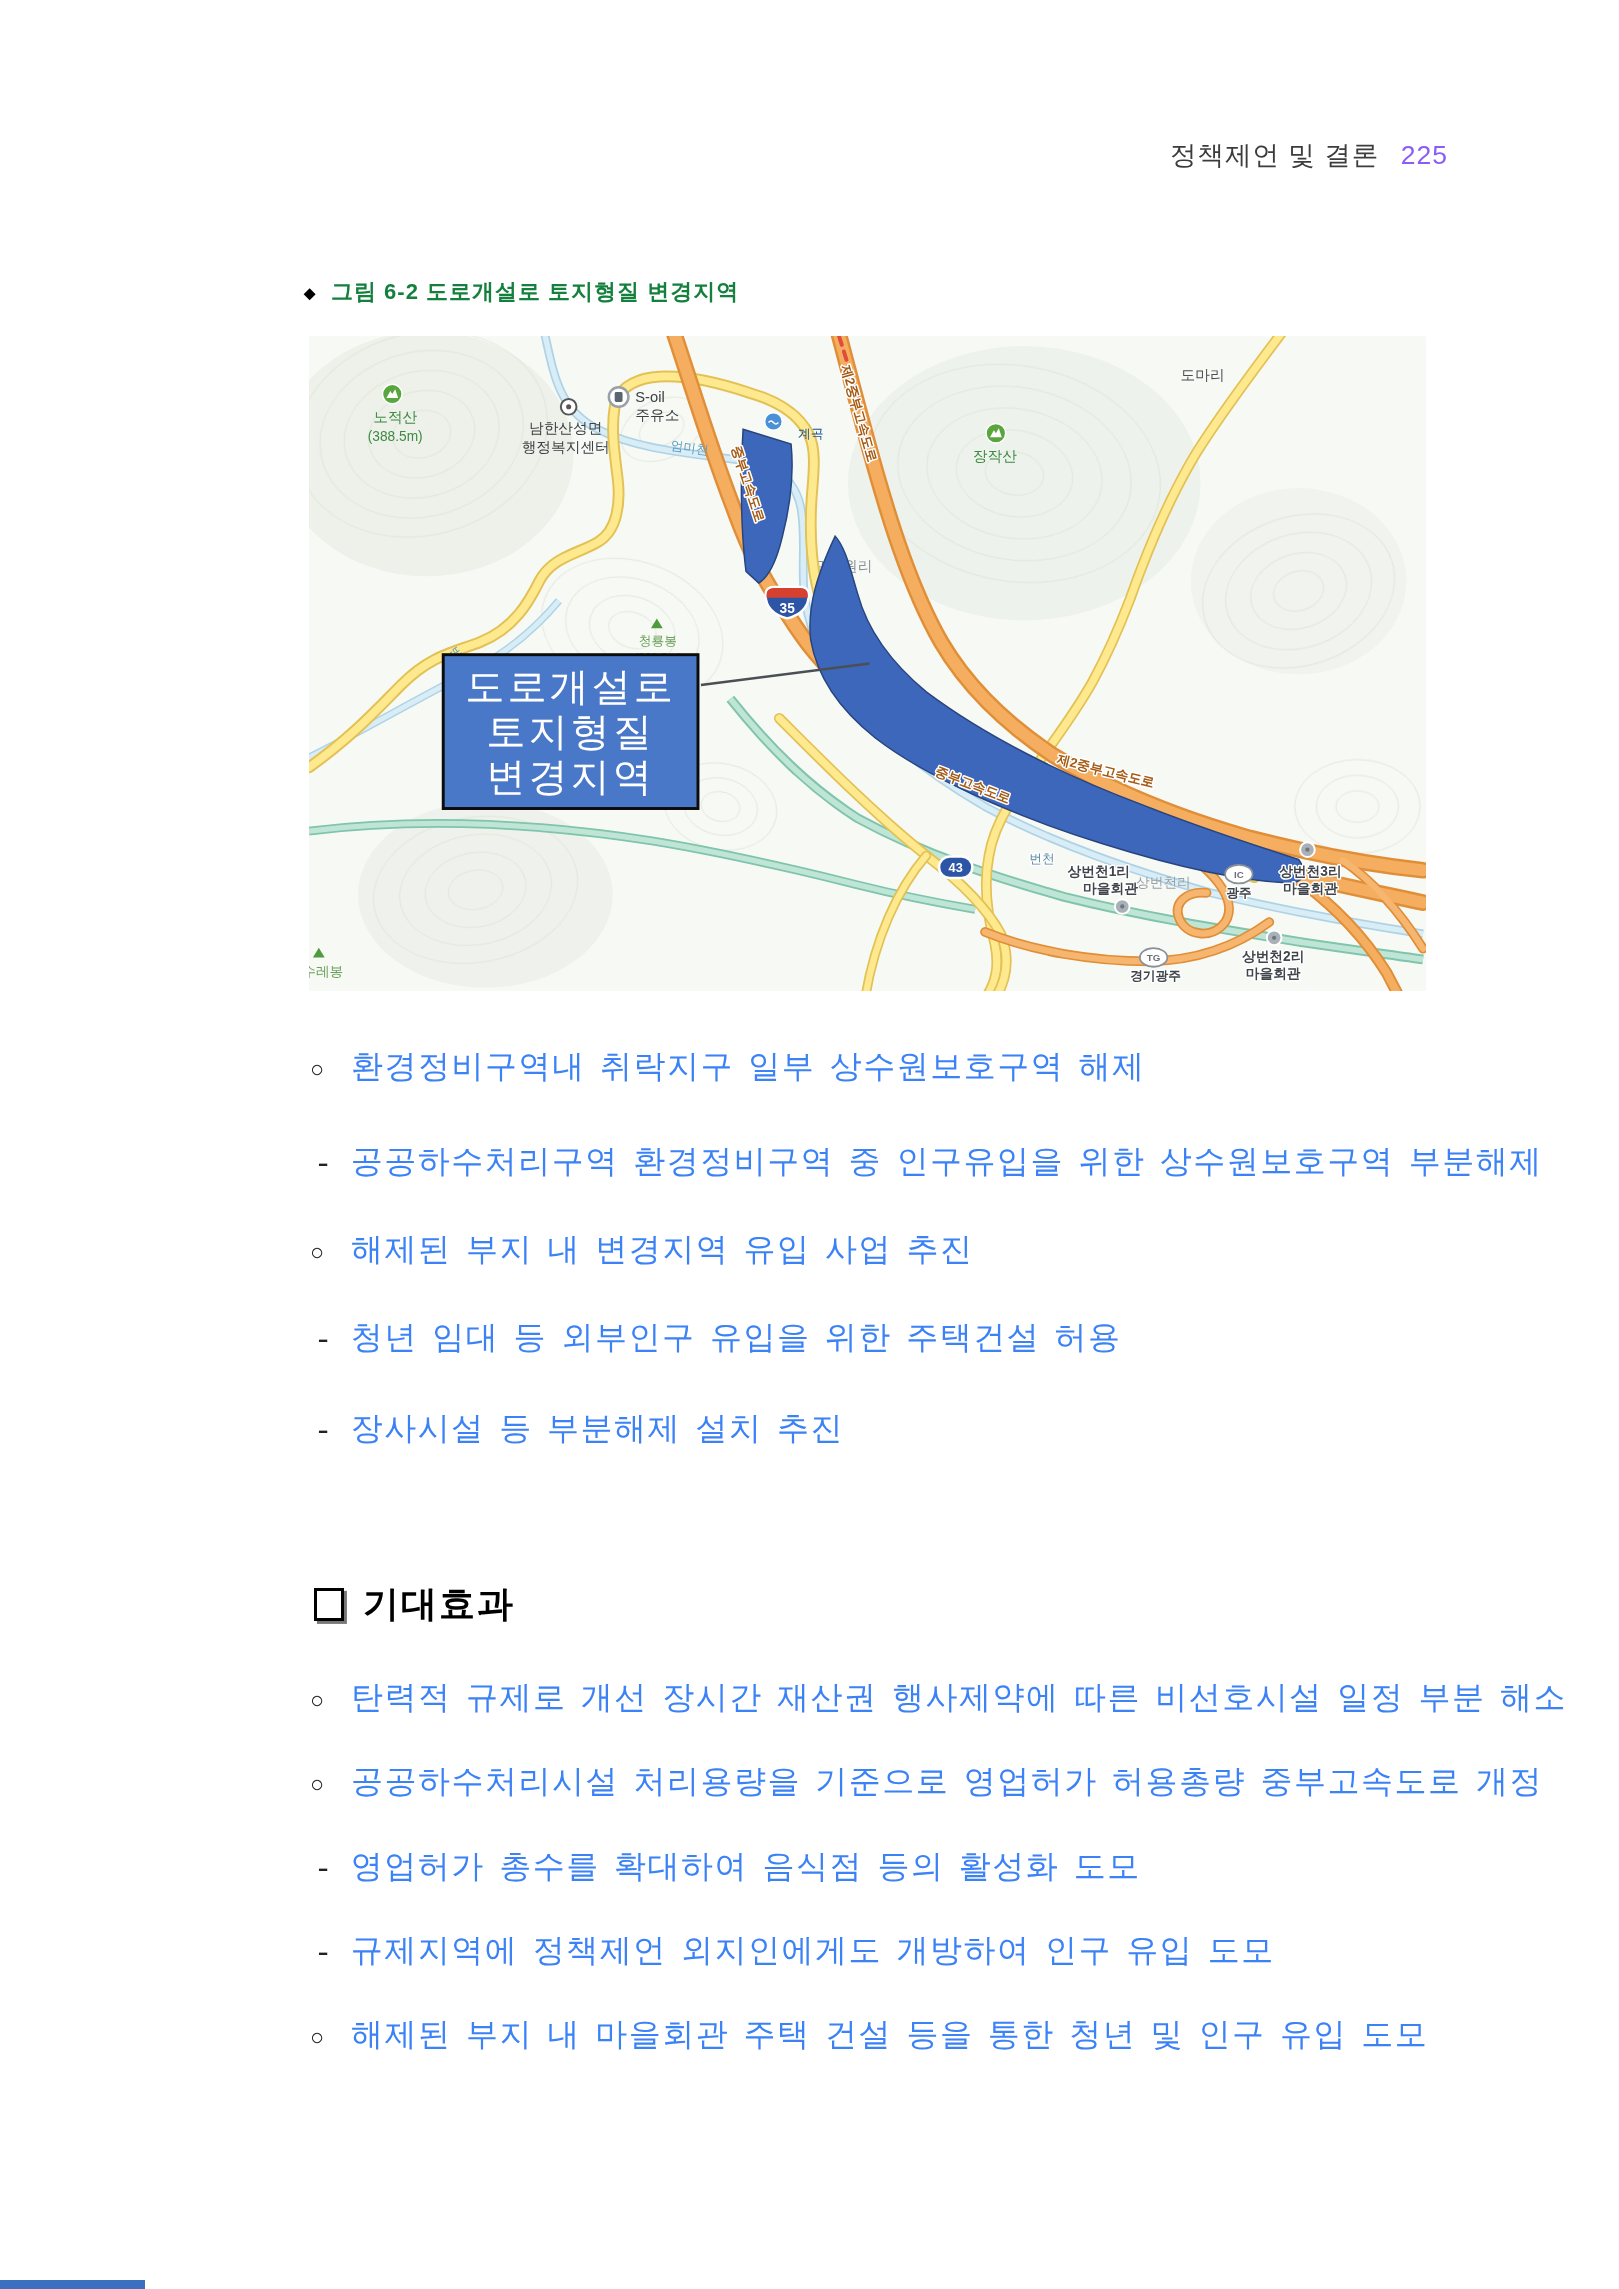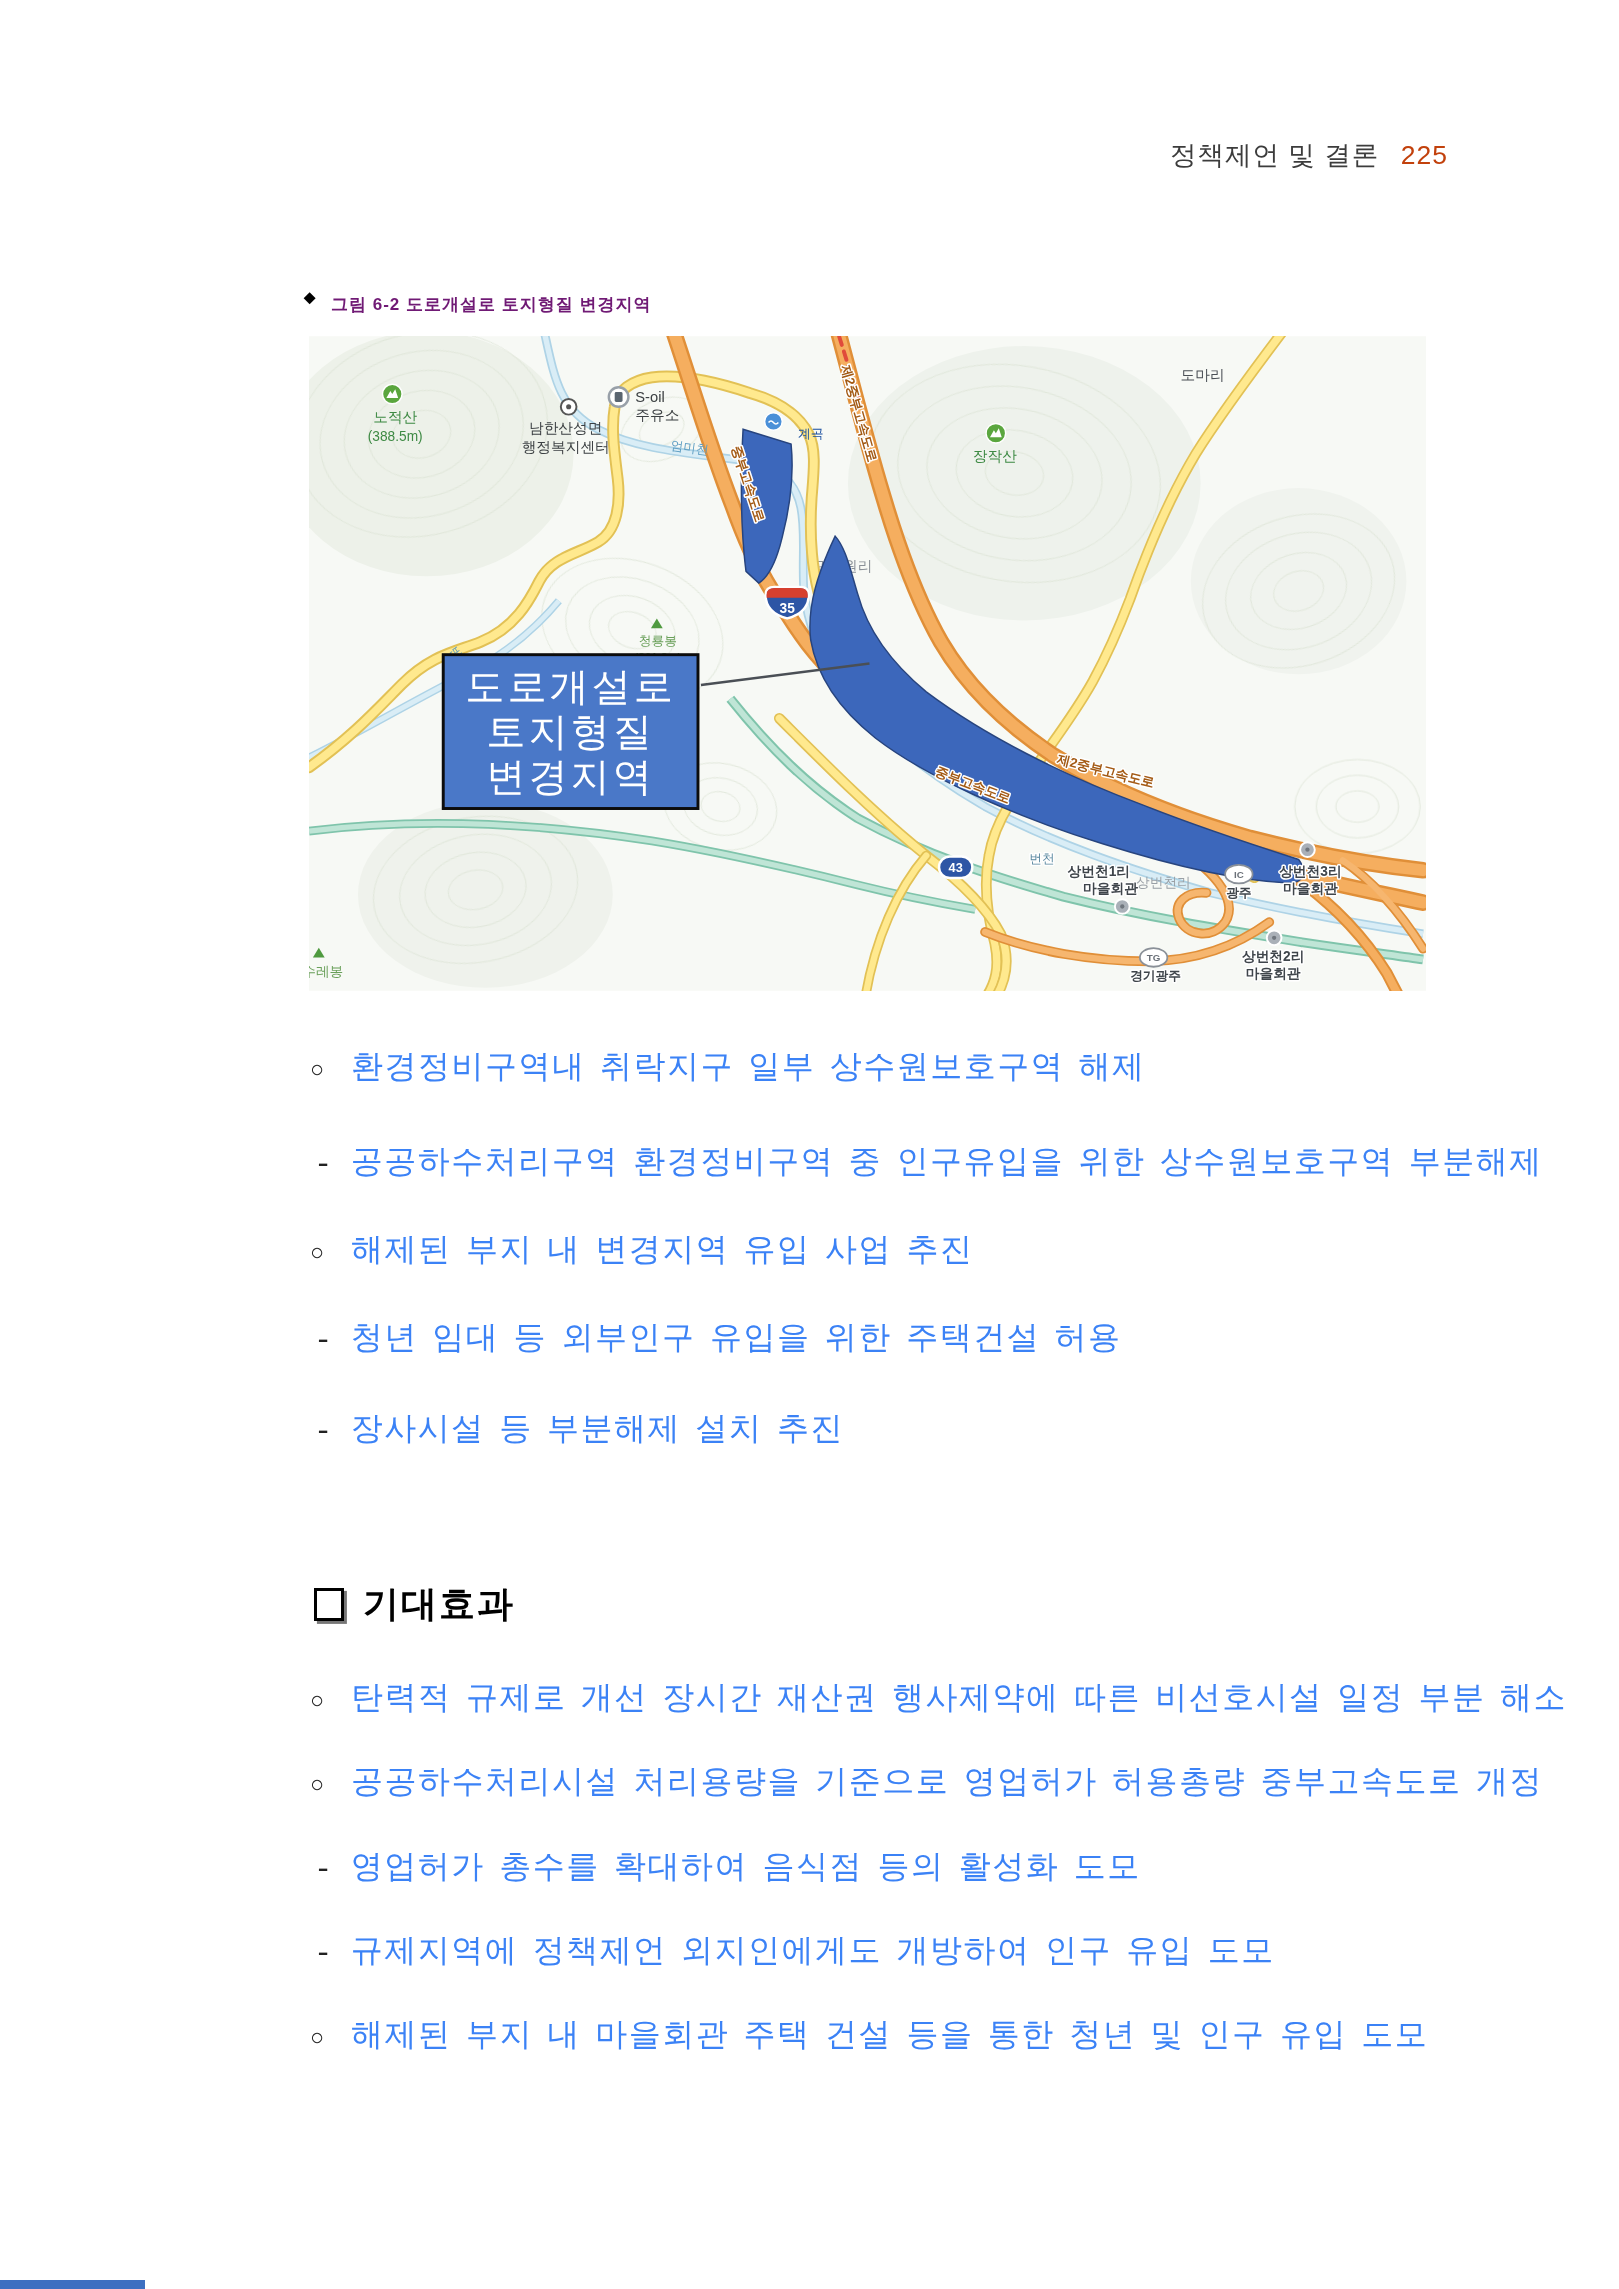--- a/index.html
+++ b/index.html
@@ -2,26 +2,26 @@
 <html><head>
 <meta charset="utf-8">
 <style>
   html,body{margin:0;padding:0;}
   body{width:1619px;height:2290px;position:relative;background:#ffffff;overflow:hidden;
        font-family:"Liberation Serif", serif;color:#111;}
   .abs{position:absolute;}
   
   .page-header{top:137px;right:171px;font-family:"Liberation Sans",sans-serif;
                font-size:26.5px;color:#3c3c3c;letter-spacing:1px;}
-  .page-header .pageno{margin-left:21.6px;color:#c2410c;}
+  .page-header .pageno{margin-left:21.6px;color:#8b5cf6;}
   
   .fig-caption{left:304px;top:277px;display:flex;align-items:center;
                font-family:"Liberation Sans",sans-serif;font-weight:700;}
   .fig-caption .diamond{font-size:14.7px;margin-right:15.7px;color:#000;}
-  .fig-caption .cap-text{font-size:17px;letter-spacing:1px;color:#701a75;white-space:nowrap;margin-top:16px;}
+  .fig-caption .cap-text{font-size:22px;letter-spacing:1px;color:#15803d;white-space:nowrap;}
   
   .map-wrap{left:309px;top:336px;width:1117px;height:655px;}
   
   .b-row{position:absolute;left:310px;display:flex;align-items:baseline;white-space:nowrap;}
   .b-row .mk-circle{font-size:23.5px;width:41px;color:#222;}
   .b-row .mk-dash{font-size:32px;width:33px;padding-left:7.8px;color:#222;}
   .b-row .b-text{font-size:32px;letter-spacing:1.5px;word-spacing:4.9px;color:#3b82f6;}
   
   .sec-head{left:290px;top:1580px;display:flex;align-items:center;margin-left:24px;}
   .sec-head .sq{width:23.5px;height:27.4px;border:3.9px solid #000;box-shadow:2.9px 2.9px 0 #777;

